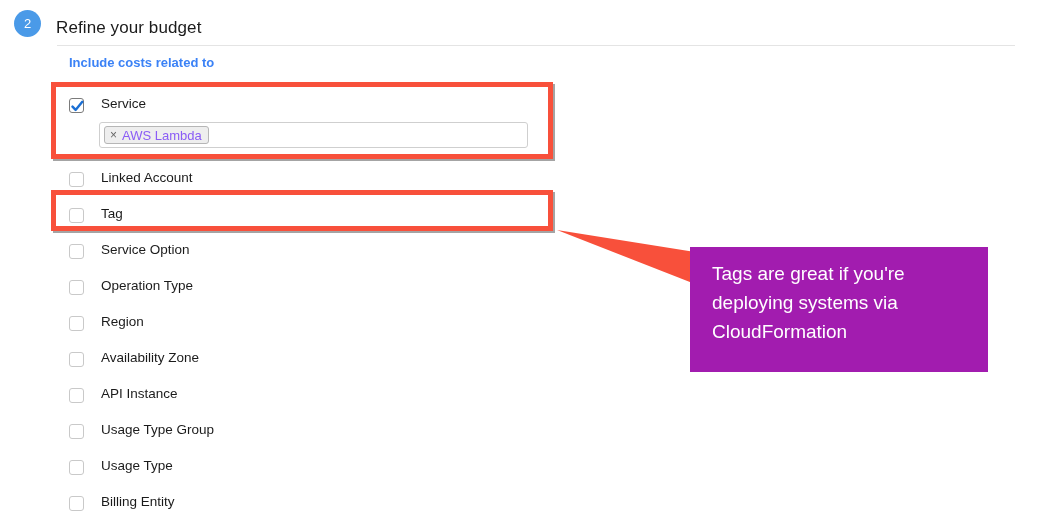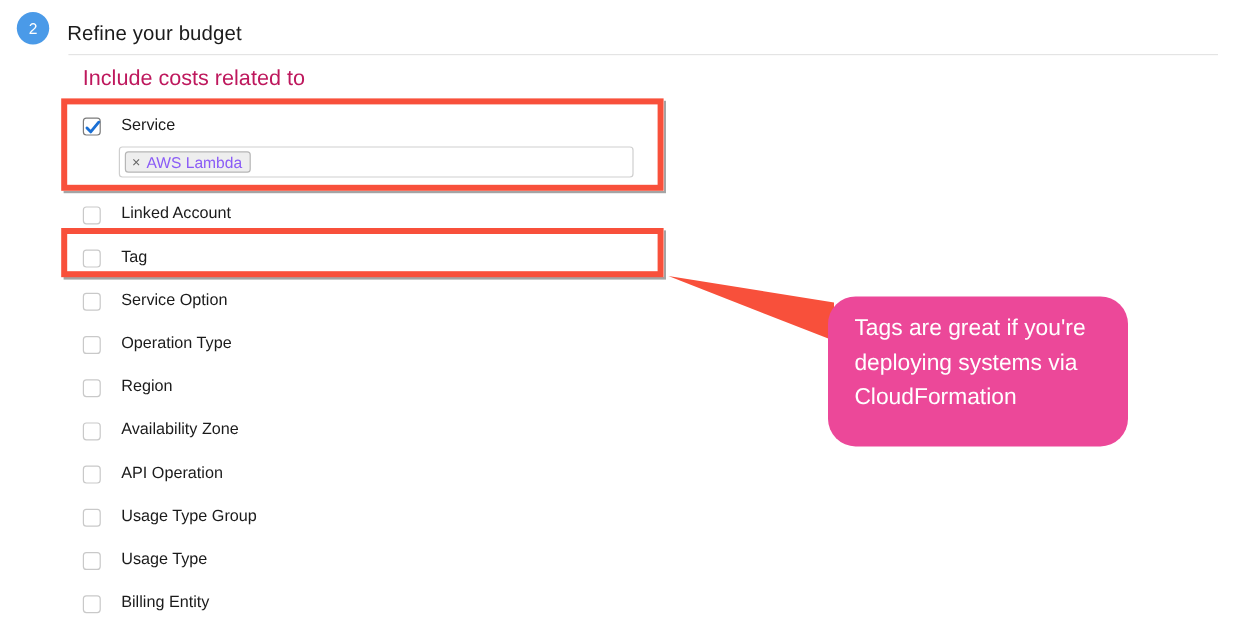--- a/index.html
+++ b/index.html
@@ -58,23 +58,23 @@
     width: 958px;
     height: 1px;
     background: #e4e4e4;
   }
 
   
   #section-label {
     position: absolute;
     left: 69px;
     top: 55px;
-    font-size: 18px;
-    font-weight: normal;
-    color: #be185d;
+    font-size: 13px;
+    font-weight: bold;
+    color: #3b82f6;
     white-space: nowrap;
   }
 
   
   #facet-list {
     position: absolute;
     left: 0;
     top: 4px;
     width: 1038px;
     height: 520px;
@@ -172,24 +172,23 @@
     top: 190px;
     width: 502px;
     height: 41px;
   }
 
   
   #callout-box {
     position: absolute;
     left: 690px;
     top: 247px;
-    width: 250px;
+    width: 298px;
     height: 125px;
-    background: #ec4899;
-    border-radius: 23px;
+    background: #a21caf;
   }
   #callout-text {
     position: absolute;
     left: 22px;
     top: 12px;
     width: 258px;
     font-size: 19px;
     line-height: 29px;
     color: #ffffff;
     font-weight: 400;
@@ -244,21 +243,21 @@
     <div class="facet-row" style="top: 312px;">
       <span class="cb"></span>
       <span class="facet-label">Region</span>
     </div>
     <div class="facet-row" style="top: 348px;">
       <span class="cb"></span>
       <span class="facet-label">Availability Zone</span>
     </div>
     <div class="facet-row" style="top: 384px;">
       <span class="cb"></span>
-      <span class="facet-label">API Operation</span>
+      <span class="facet-label">API Instance</span>
     </div>
     <div class="facet-row" style="top: 420px;">
       <span class="cb"></span>
       <span class="facet-label">Usage Type Group</span>
     </div>
     <div class="facet-row" style="top: 456px;">
       <span class="cb"></span>
       <span class="facet-label">Usage Type</span>
     </div>
     <div class="facet-row" style="top: 492px;">

